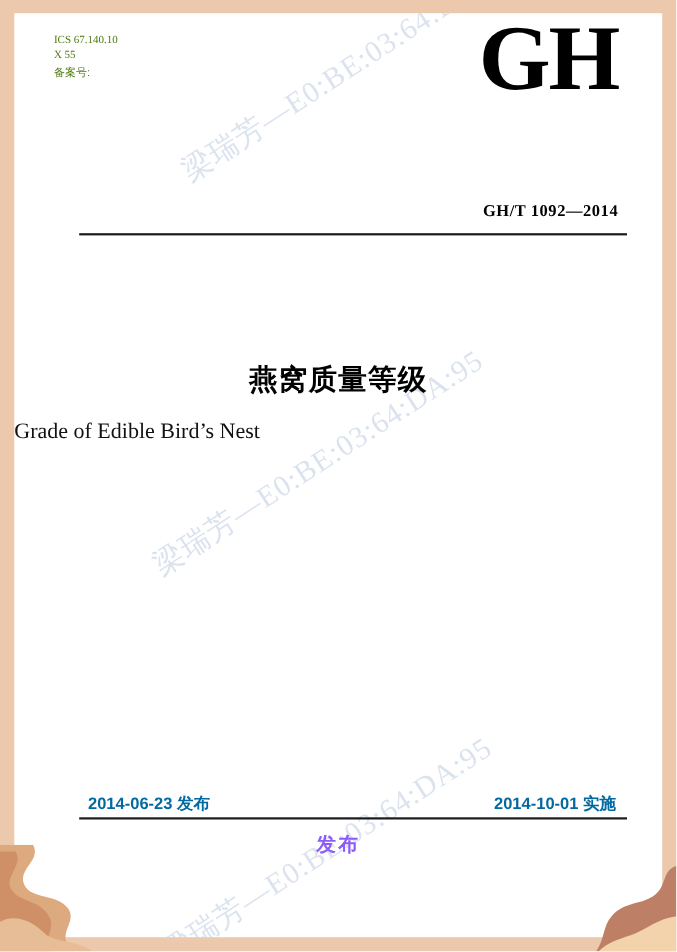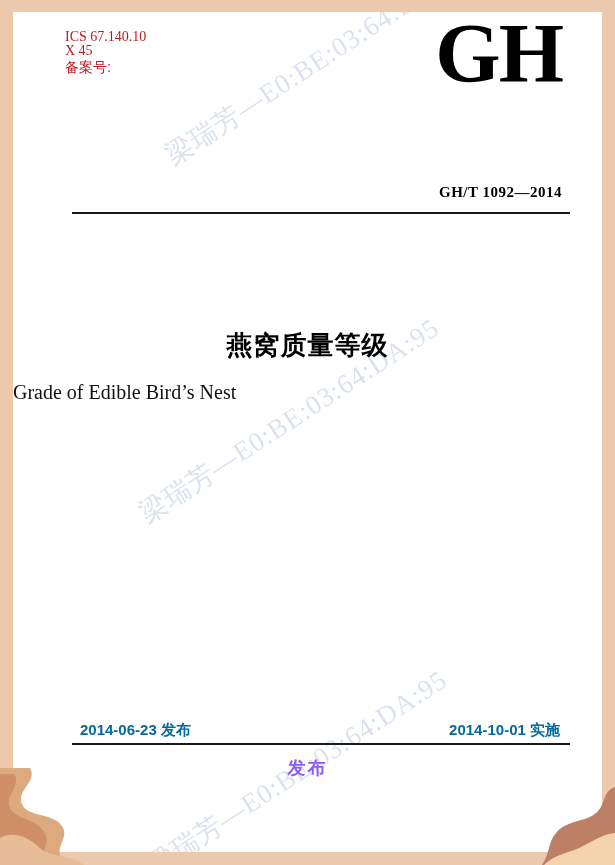--- a/index.html
+++ b/index.html
@@ -30,23 +30,23 @@
     transform:rotate(-33deg);
     transform-origin:0 50%;
     z-index:1;
     pointer-events:none;
   }
   .wm-a{left:155px;top:128px;}
   .wm-b{left:129px;top:486px;}
   .wm-c{left:137px;top:838px;}
   
   .meta{
-    position:absolute;left:52px;top:18px;z-index:2;
+    position:absolute;left:36px;top:18px;z-index:2;
     font-family:"Liberation Serif",serif;
-    font-size:14px;line-height:14px;color:#b91c1c;
+    font-size:10px;line-height:14px;color:#4d7c0f;
   }
   .meta .record{font-family:"Liberation Sans",sans-serif;font-weight:normal;margin-top:2px;}
   .gh-logo{
     position:absolute;right:40px;top:0;z-index:2;
     font-family:"Liberation Serif",serif;
     font-weight:bold;font-size:84px;line-height:1;
     letter-spacing:-2px;color:#000;
   }
   .std-title{
     position:absolute;left:0;top:120px;width:100%;z-index:2;
@@ -102,21 +102,21 @@
 <div class="frame">
 
   <div class="page">
 
     <div class="wm wm-a">梁瑞芳—E0:BE:03:64:DA:95</div>
     <div class="wm wm-b">梁瑞芳—E0:BE:03:64:DA:95</div>
     <div class="wm wm-c">梁瑞芳—E0:BE:03:64:DA:95</div>
 
     <div class="meta">
       <div>ICS 67.140.10</div>
-      <div>X 45</div>
+      <div>X 55</div>
       <div class="record">备案号:</div>
     </div>
 
     <div class="gh-logo">GH</div>
 
 
     <div class="std-num">GH/T 1092—2014</div>
 
     <div class="rule rule1"></div>
 

